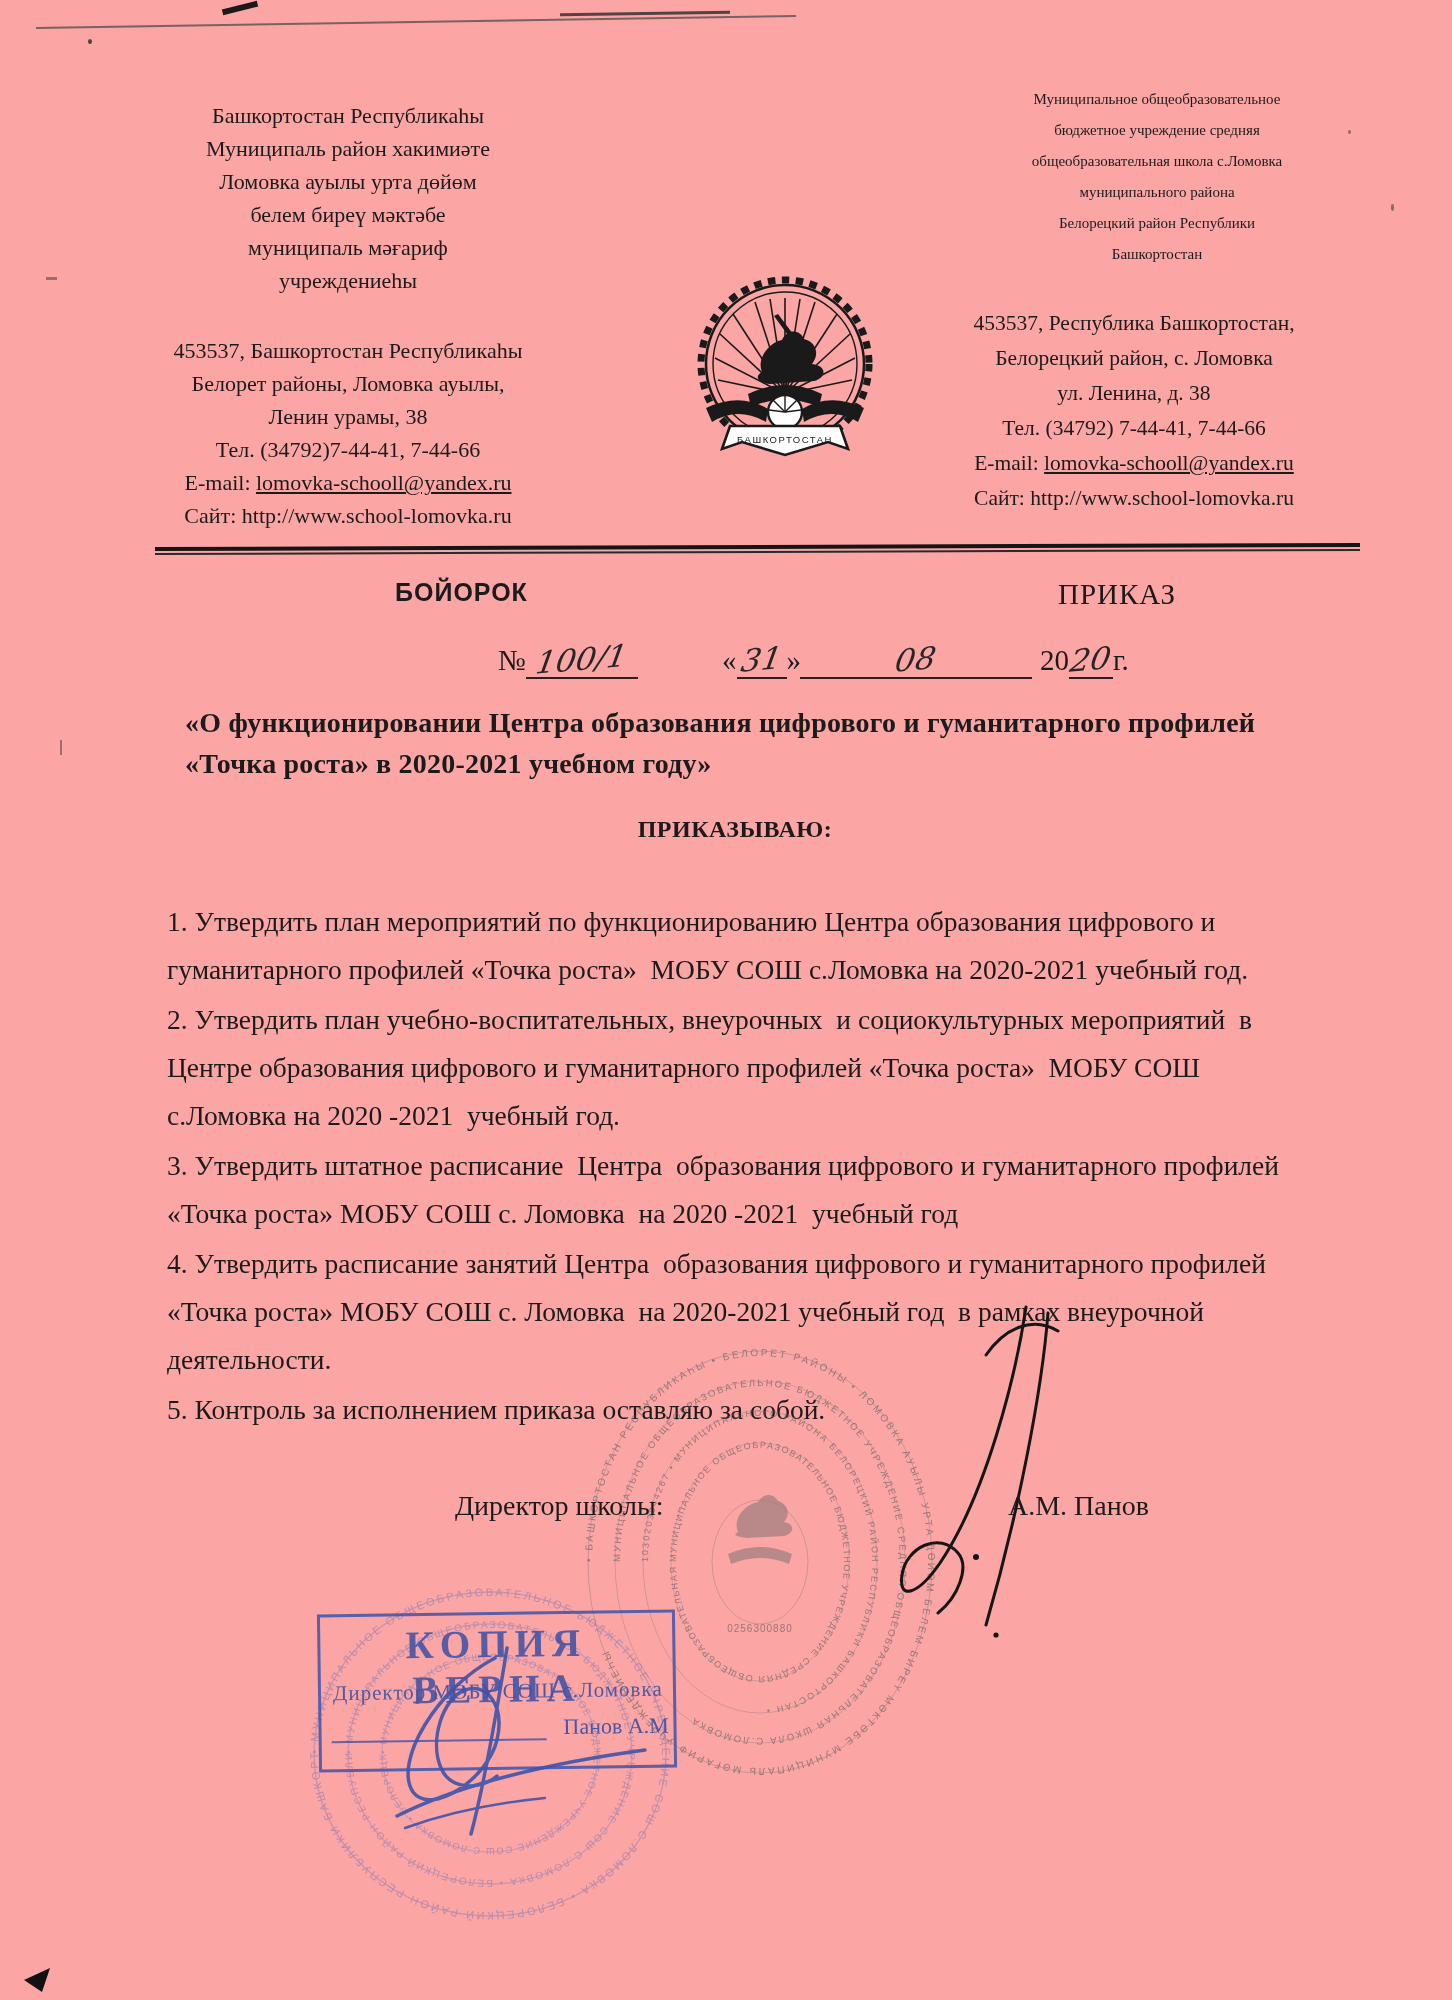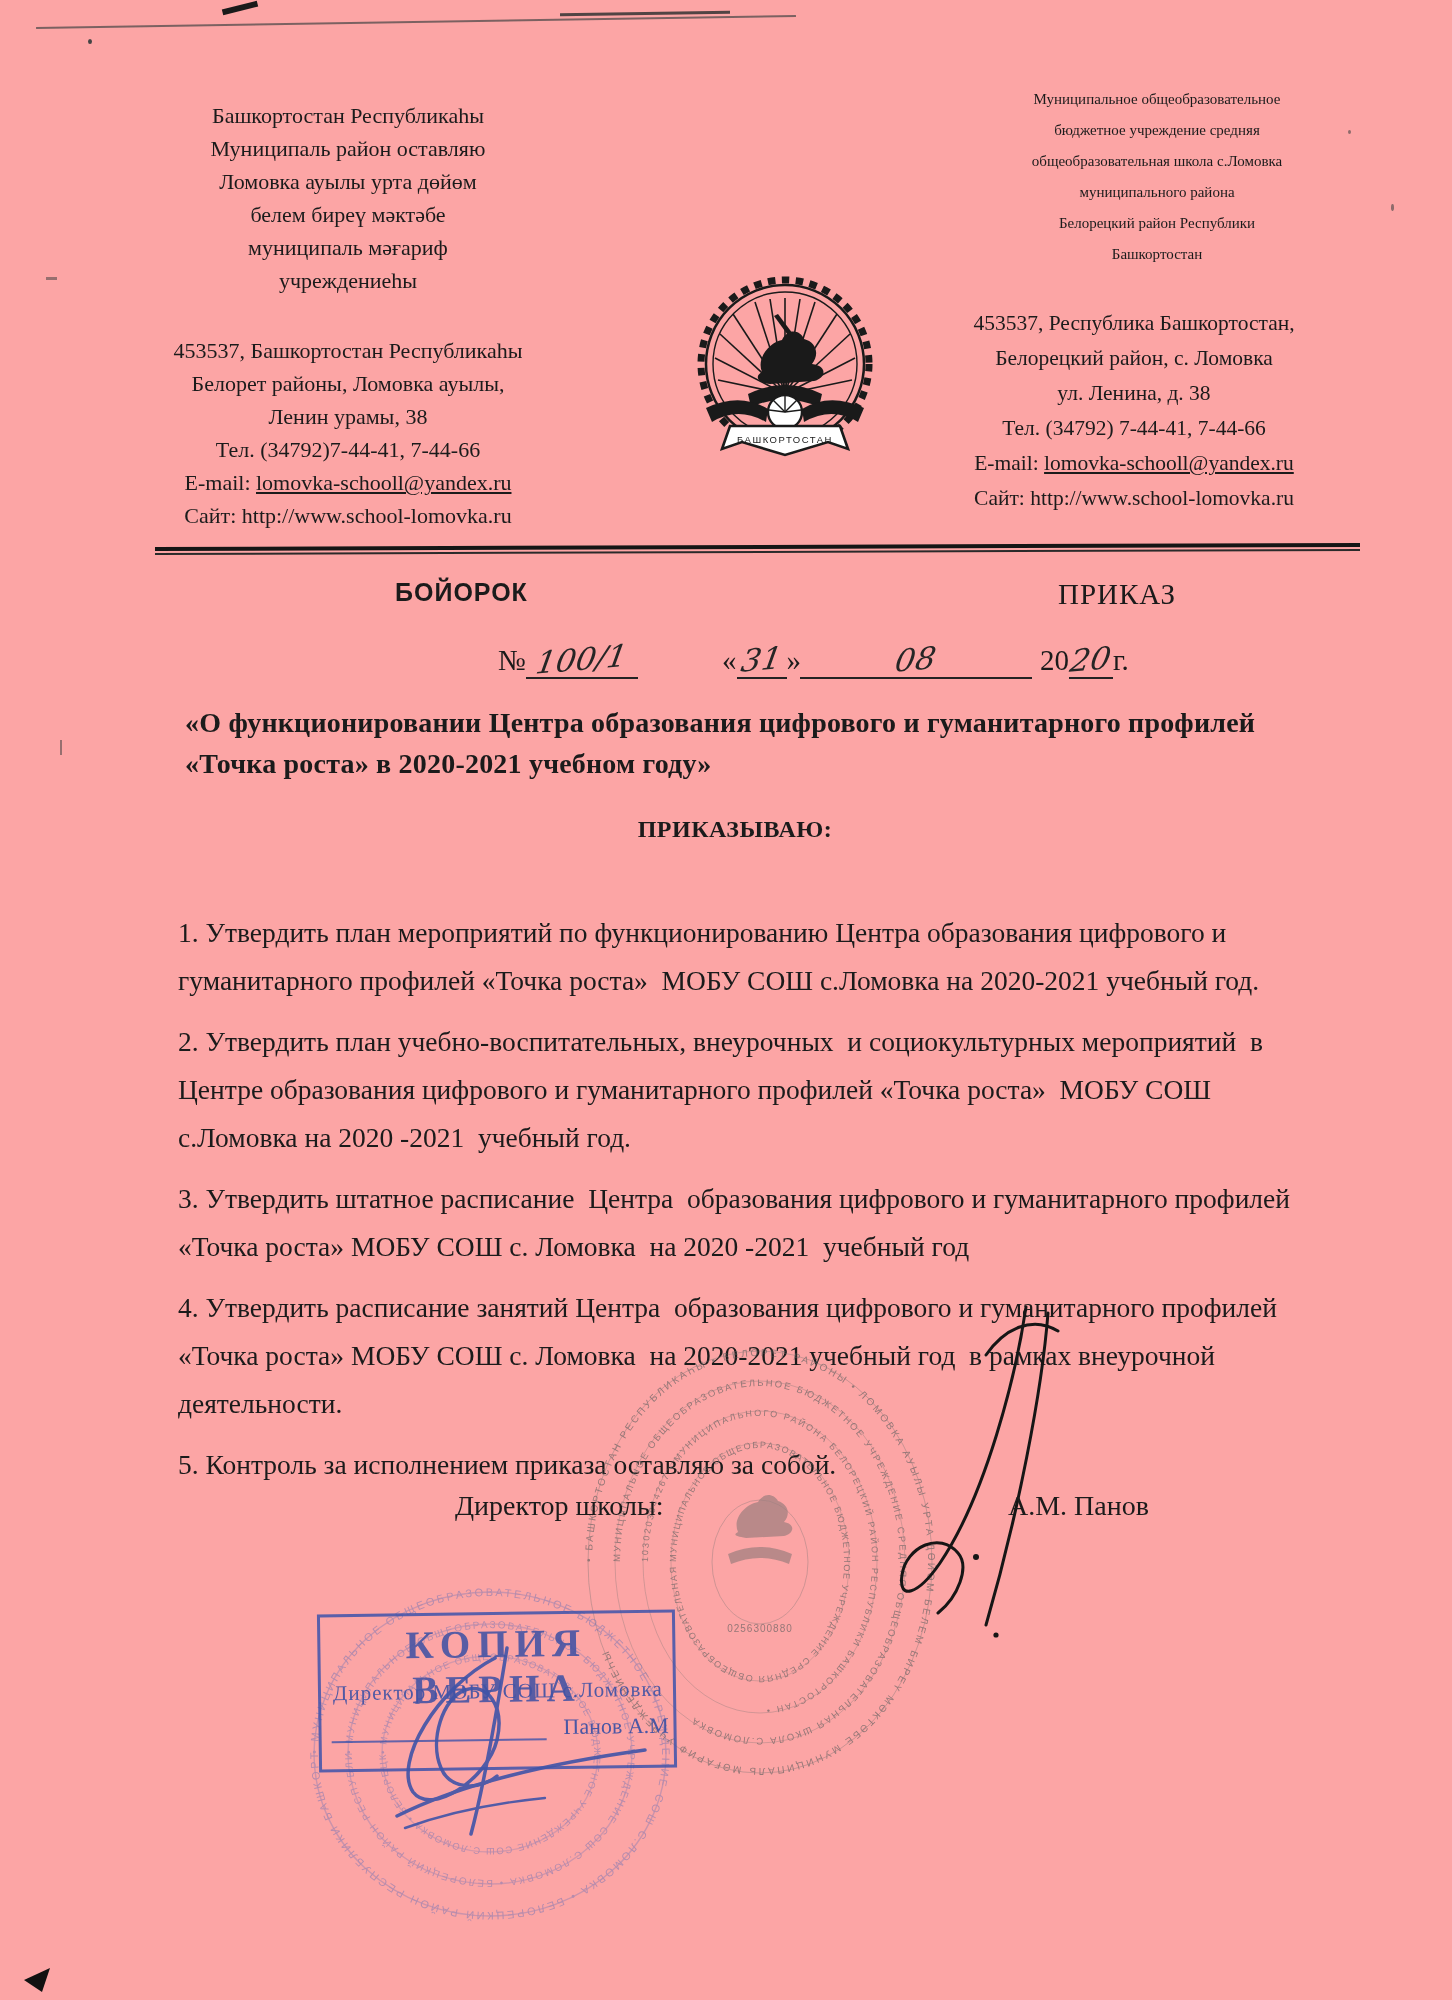--- a/index.html
+++ b/index.html
@@ -35,21 +35,21 @@
   .u { display:inline-block; border-bottom:2px solid #232323; text-align:center; vertical-align:baseline; }
   .hand {
     display:inline-block; font-family:"DejaVu Serif",serif; font-style:italic;
     transform:skewX(-14deg) rotate(-5deg); font-size:31px; color:#262626; line-height:28px;
   }
 
   .title { left:185px; top:702px; width:1140px; font-size:28px; font-weight:bold; line-height:41px; letter-spacing:0.2px; }
   .directive { left:160px; top:816px; width:1150px; font-size:24px; font-weight:bold; text-align:center; letter-spacing:0.5px; }
 
   .body-text { left:165px; top:896px; width:1150px; font-size:27.5px; line-height:48px; }
-  .body-text p { margin:13px; white-space:pre-wrap; }
+  .body-text p { margin:2px; white-space:pre-wrap; }
 
   .sig-role { left:455px;  top:1490px; font-size:28px; }
   .sig-name { left:1008px; top:1490px; font-size:28px; }
 
   
   .copy-stamp {
     left:318px; top:1612px; width:352px; height:152px;
     border:3px solid rgba(61,82,170,0.85); transform:rotate(-0.8deg);
     color:#4253a4;
   }
@@ -76,21 +76,21 @@
   <div class="art" style="left:46px; top:277px; width:11px; height:3px; opacity:.55;"></div>
   <div class="art" style="left:60px; top:740px; width:2px; height:15px; opacity:.55;"></div>
   <div class="art" style="left:1348px; top:130px; width:3px; height:4px; border-radius:50%; opacity:.6;"></div>
   <div class="art" style="left:1391px; top:204px; width:3px; height:7px; border-radius:40%; opacity:.6;"></div>
   <svg class="abs" style="left:24px; top:1968px;" width="34" height="28" viewBox="0 0 34 28">
     <polygon points="0,12 26,0 18,24" fill="#111"></polygon>
   </svg>
 
   <div class="abs org-left center">
     <div>Башкортостан Республикаһы</div>
-    <div>Муниципаль район оставляю</div>
+    <div>Муниципаль район хакимиәте</div>
     <div>Ломовка ауылы урта дөйөм</div>
     <div>белем биреү мәктәбе</div>
     <div>муниципаль мәғариф</div>
     <div>учреждениеһы</div>
   </div>
   <div class="abs addr-left center">
     <div>453537, Башкортостан Республикаһы</div>
     <div>Белорет районы, Ломовка ауылы,</div>
     <div>Ленин урамы, 38</div>
     <div>Тел. (34792)7-44-41, 7-44-66</div>

